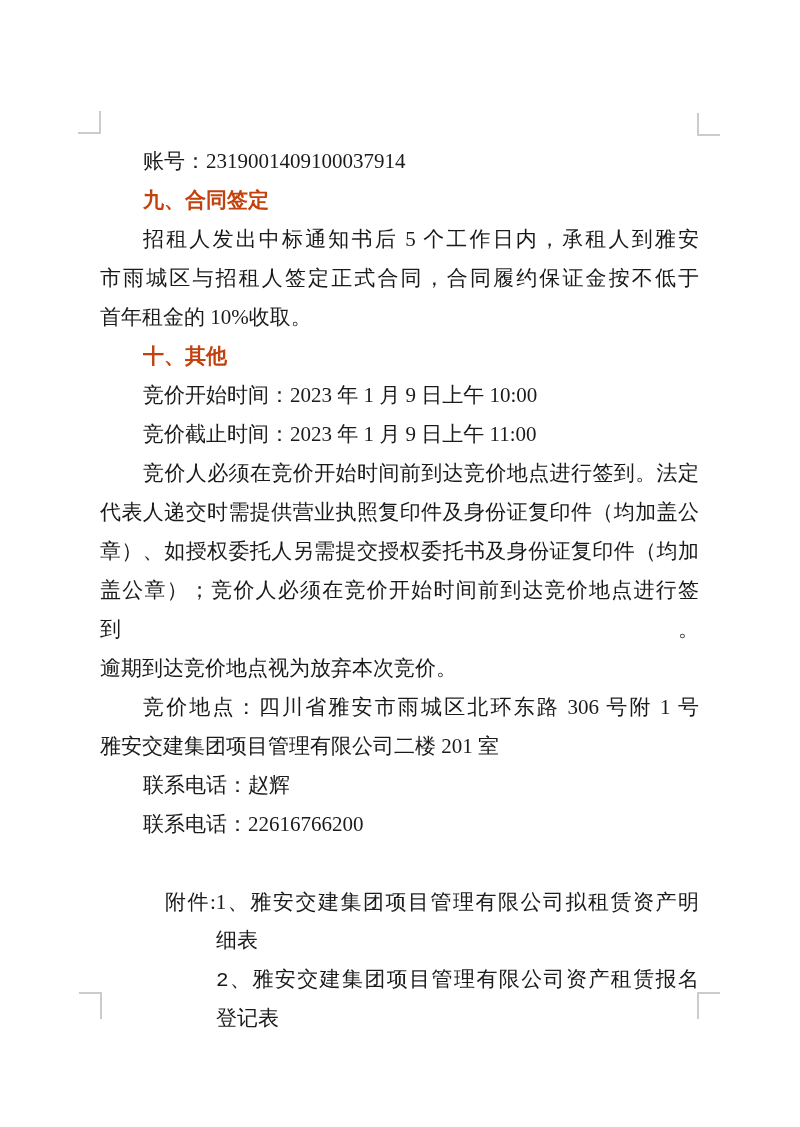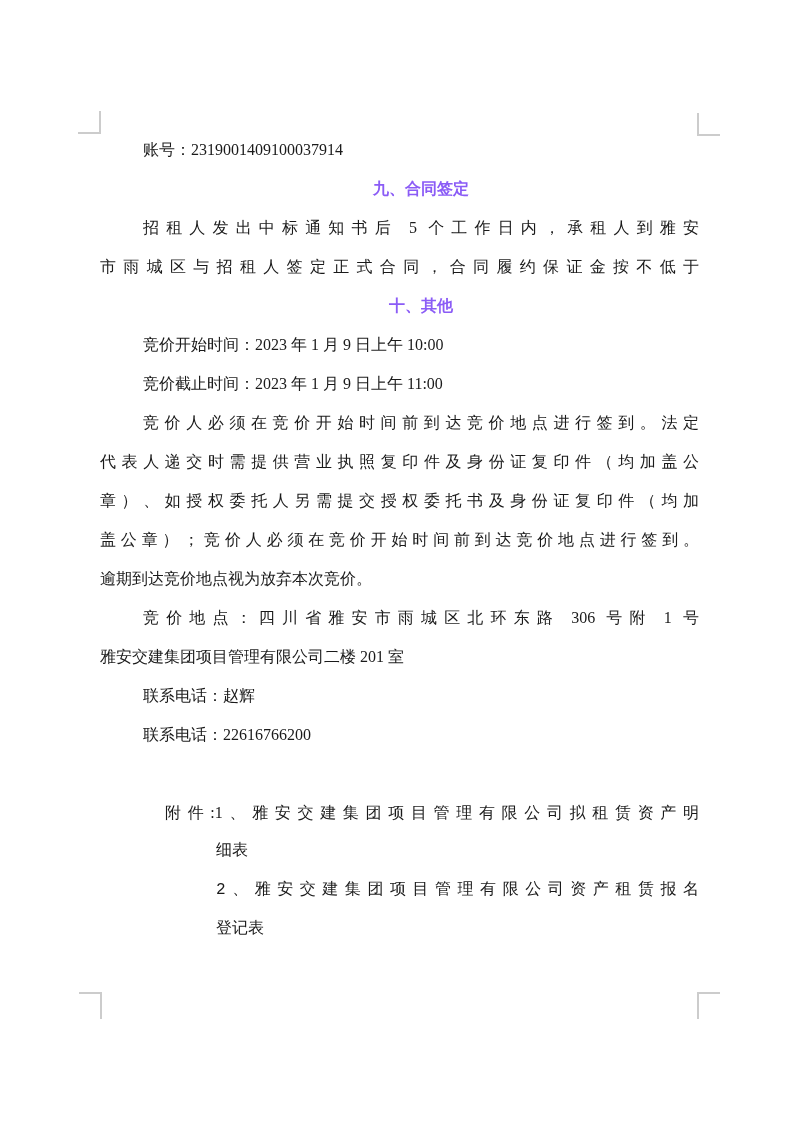--- a/index.html
+++ b/index.html
@@ -29,52 +29,53 @@
     height: 23px;
   }
   .mark.tl { left: 78px;  top: 111px; border-right: 2px solid var(--mark-color); border-bottom: 2px solid var(--mark-color); }
   .mark.tr { left: 697px; top: 113px; border-left: 2px solid var(--mark-color);  border-bottom: 2px solid var(--mark-color); }
   .mark.bl { left: 79px;  top: 992px; height: 27px; border-right: 2px solid var(--mark-color); border-top: 2px solid var(--mark-color); }
   .mark.br { left: 697px; top: 992px; height: 27px; border-left: 2px solid var(--mark-color);  border-top: 2px solid var(--mark-color); }
 
   .text {
     position: absolute;
     left: 100px;
-    top: 130px;
+    top: 142px;
     width: 599px;
-    font-size: 16px;
+    font-size: 21px;
     color: var(--text-color);
   }
   .line {
     min-height: 39px;
     line-height: 39px;
     white-space: pre-wrap;
   }
   .para-indent { padding-left: 43px; }
-  .heading     { padding-left: 43px; font-weight: bold; color: #8b5cf6; text-align: center; }
+  .heading     { padding-left: 43px; font-weight: bold; color: #c2410c; }
   .att-first   { padding-left: 65px; }
   .att-cont    { padding-left: 116px; font-family: Liberation Mono, monospace; }
   .fill        { text-align: justify; text-align-last: justify; }
   .blank       { min-height: 39px; }
 </style>
 </head>
 <body>
 
 <div class="page">
   <div class="mark tl"></div>
   <div class="mark tr"></div>
   <div class="mark bl"></div>
   <div class="mark br"></div>
 
   <div class="text">
 
   <div class="line para-indent">账号：2319001409100037914</div>
       <div class="line heading">九、合同签定</div>
       <div class="line para-indent fill">招租人发出中标通知书后 5 个工作日内，承租人到雅安</div>
       <div class="line flush fill">市雨城区与招租人签定正式合同，合同履约保证金按不低于</div>
+      <div class="line flush">首年租金的 10%收取。</div>
       <div class="line heading">十、其他</div>
       <div class="line para-indent">竞价开始时间：2023 年 1 月 9 日上午 10:00</div>
       <div class="line para-indent">竞价截止时间：2023 年 1 月 9 日上午 11:00</div>
       <div class="line para-indent fill">竞价人必须在竞价开始时间前到达竞价地点进行签到。法定</div>
       <div class="line flush fill">代表人递交时需提供营业执照复印件及身份证复印件（均加盖公</div>
       <div class="line flush fill">章）、如授权委托人另需提交授权委托书及身份证复印件（均加</div>
       <div class="line flush fill">盖公章）；竞价人必须在竞价开始时间前到达竞价地点进行签到。</div>
       <div class="line flush">逾期到达竞价地点视为放弃本次竞价。</div>
       <div class="line para-indent fill">竞价地点：四川省雅安市雨城区北环东路 306 号附 1 号</div>
       <div class="line flush">雅安交建集团项目管理有限公司二楼 201 室</div>

